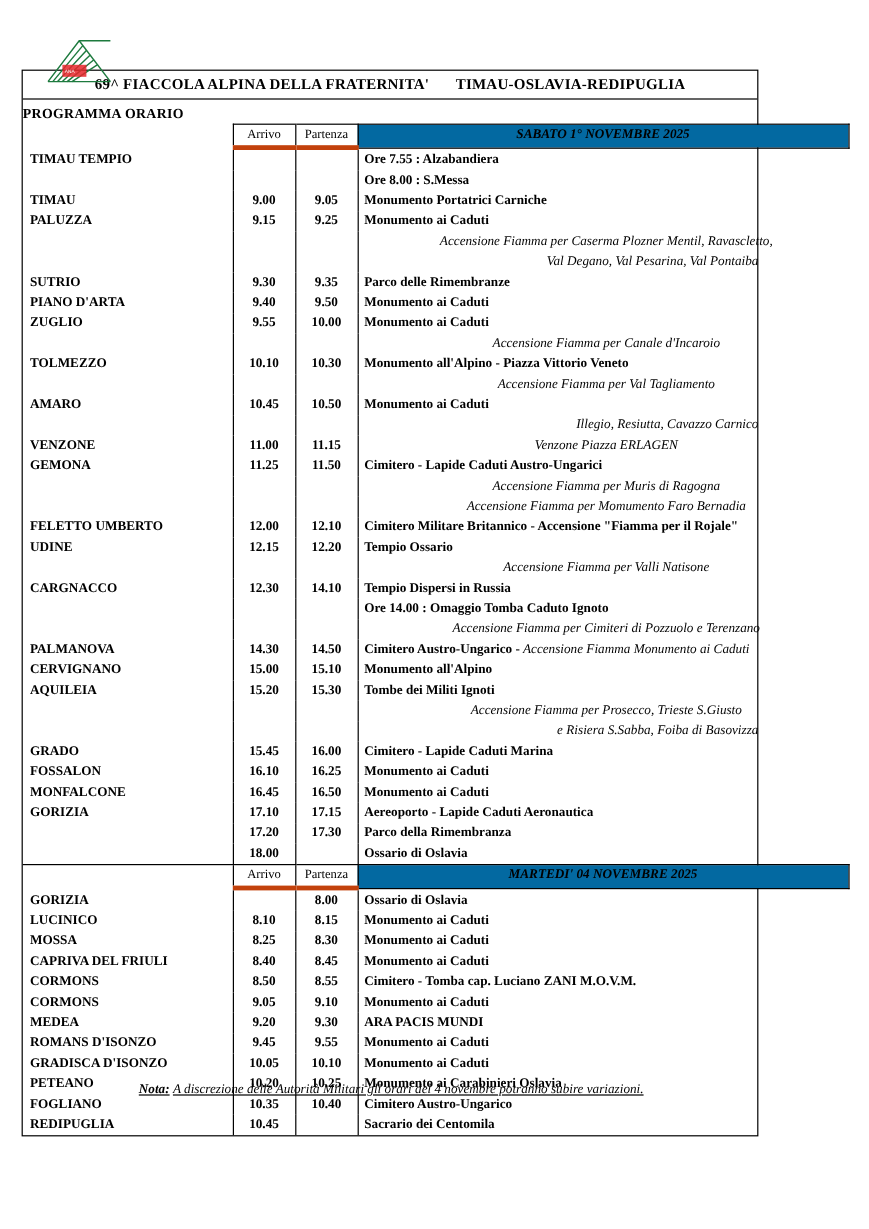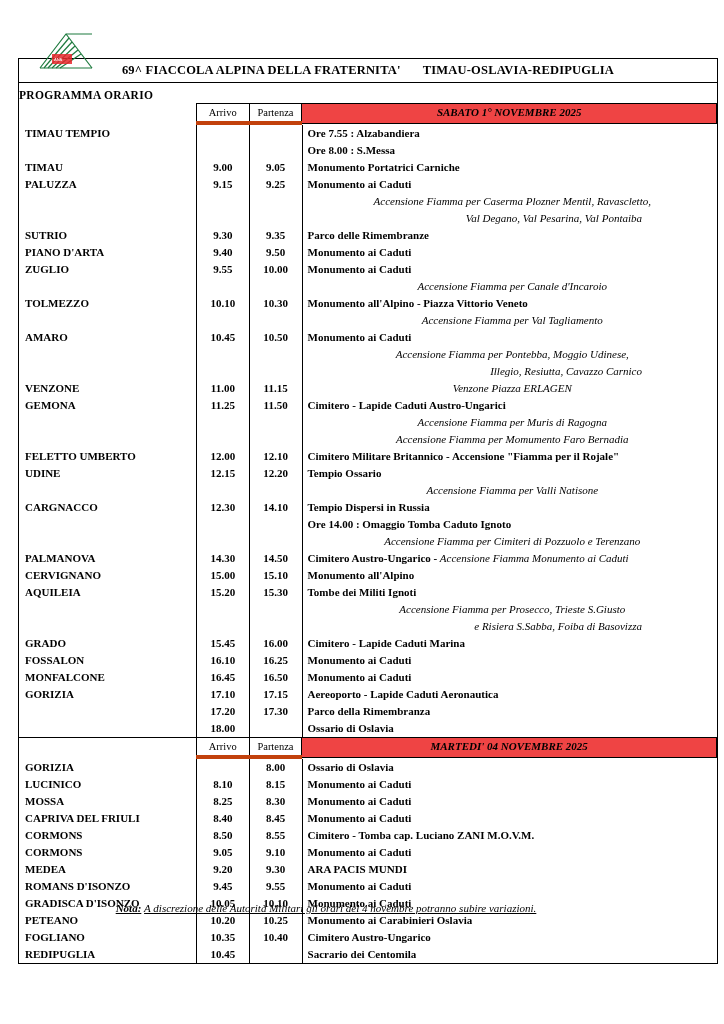--- a/index.html
+++ b/index.html
@@ -18,21 +18,21 @@
     position: relative;
     width: 724px;
     height: 1024px;
     box-sizing: border-box;
     padding: 0;
   }
   .sheet {
     position: absolute;
     left: 18px;
     top: 58px;
-    width: 700px;
+    width: 614px;
     border: 1px solid #000;
     box-sizing: border-box;
     padding: 0;
   }
   .title-bar {
     border-bottom: 1px solid #000;
     text-align: center;
     font-weight: bold;
     font-size: 12.5px;
     letter-spacing: 0.2px;
@@ -111,21 +111,21 @@
   .hdr-cell {
     text-align: center;
     font-size: 10.5px;
     font-weight: normal;
     border-left: 1px solid #000;
     border-top: 1px solid #000;
     border-bottom: 4px solid #c2410c;
   }
   .hdr-cell.dep { border-right: 1px solid #000; }
   .day-banner {
-    background: #ef4444;
+    background: #0369a1;
     text-align: center;
     font-weight: bold;
     font-style: italic;
     font-size: 11px;
     border: 1px solid #000;
     border-left: none;
   }
   .hour-line {
     font-weight: bold;
     text-align: left;
@@ -257,26 +257,20 @@
             <td class="place"></td>
             <td class="num"></td>
             <td class="num dep"></td>
             <td class="desc center-ital">Accensione Fiamma per Val Tagliamento</td>
           </tr>
           <tr>
             <td class="place">AMARO</td>
             <td class="num">10.45</td>
             <td class="num dep">10.50</td>
             <td class="desc">Monumento ai Caduti</td>
-          </tr>
-          <tr>
-            <td class="place"></td>
-            <td class="num"></td>
-            <td class="num dep"></td>
-            <td class="desc center-ital">Accensione Fiamma per Pontebba, Moggio Udinese,</td>
           </tr>
           <tr>
             <td class="place"></td>
             <td class="num"></td>
             <td class="num dep"></td>
             <td class="desc right-ital">Illegio, Resiutta, Cavazzo Carnico</td>
           </tr>
           <tr>
             <td class="place">VENZONE</td>
             <td class="num">11.00</td>

